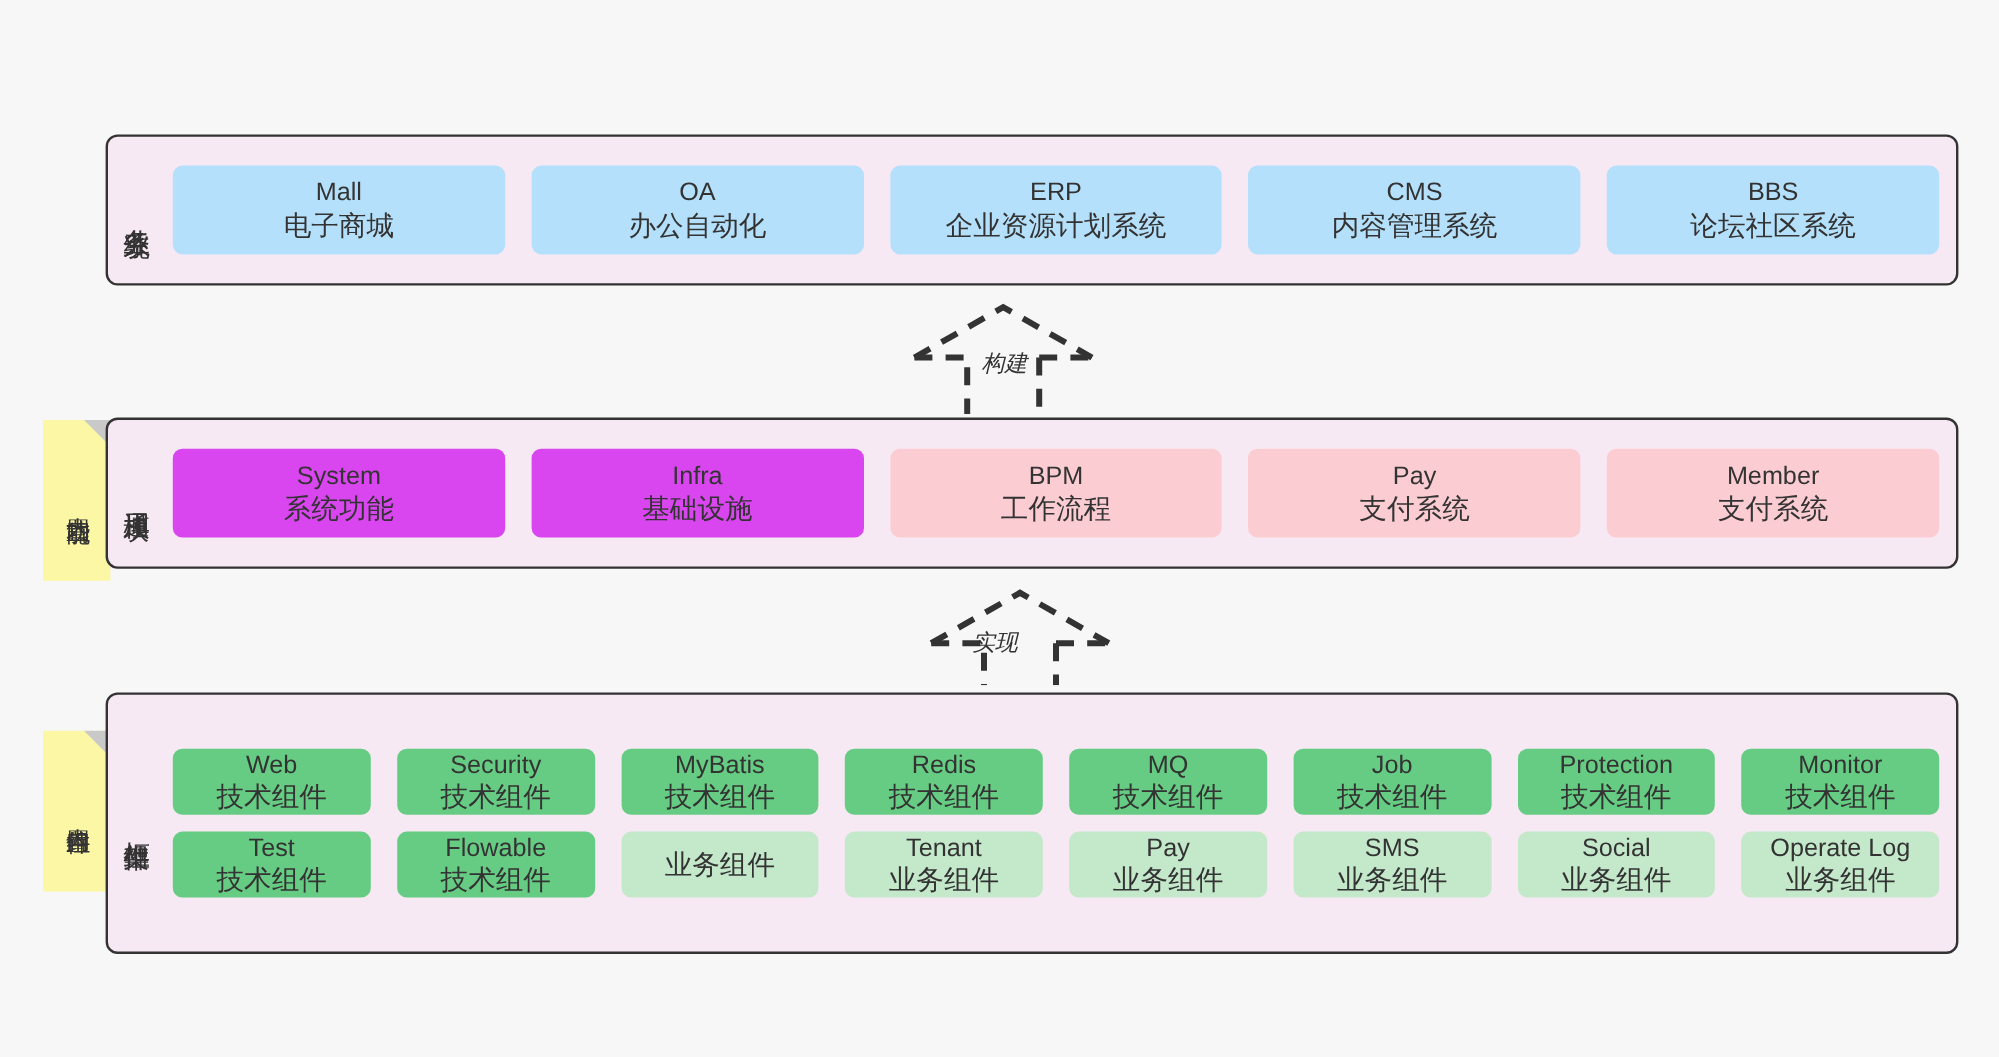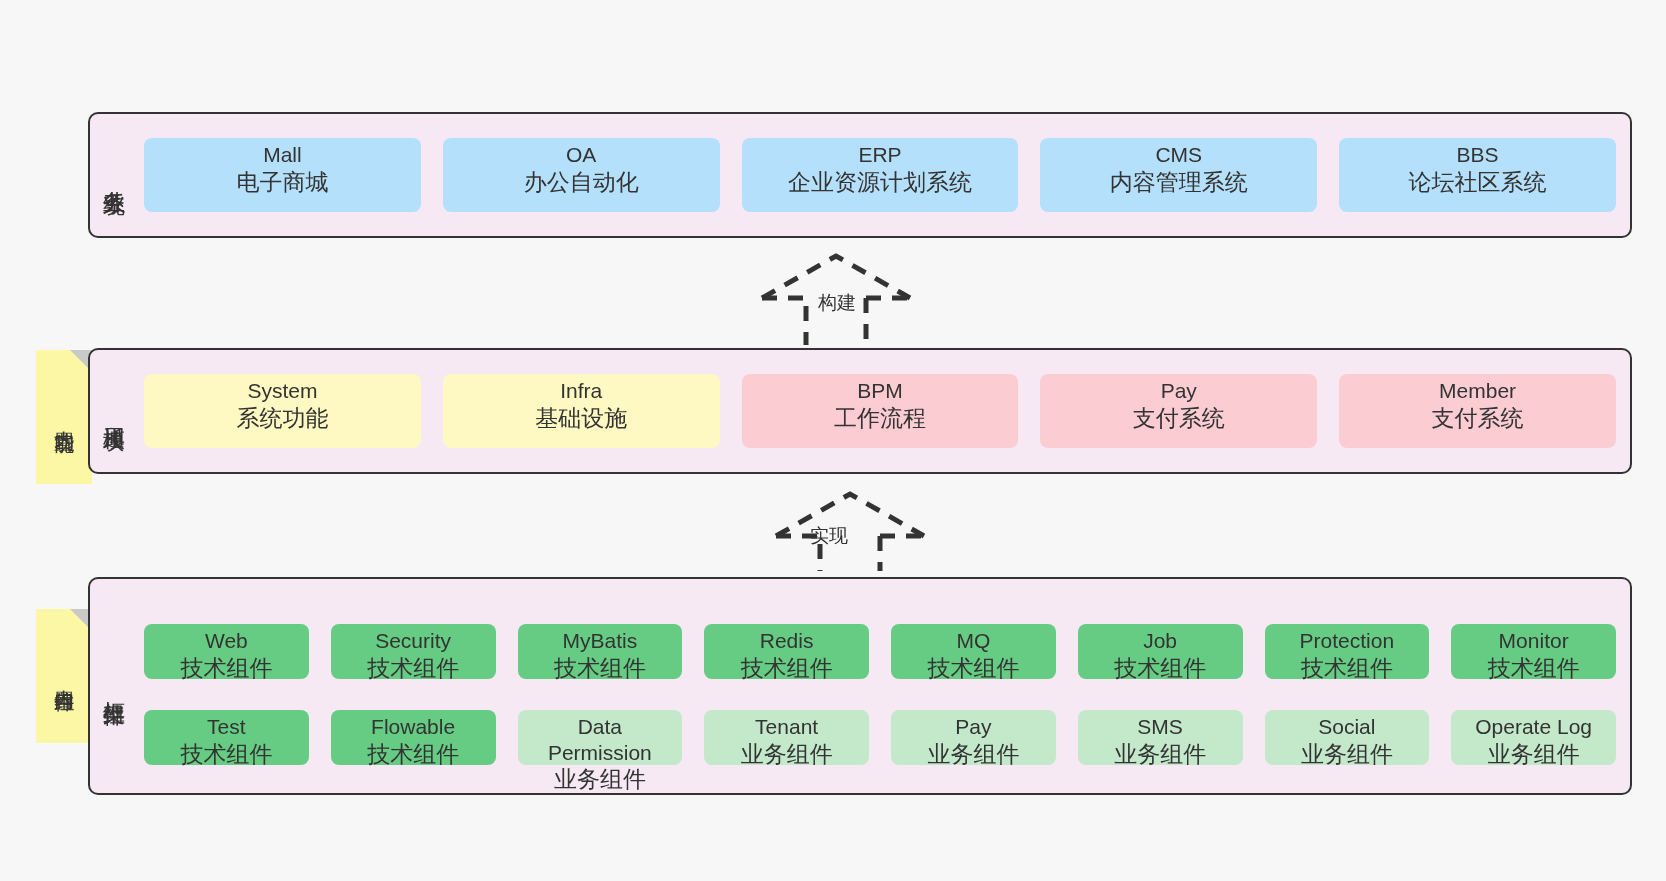--- a/index.html
+++ b/index.html
@@ -64,45 +64,46 @@
     display: flex;
     gap: 22px;
   }
 
   .card {
     flex: 1 1 0;
     border-radius: 8px;
     display: flex;
     flex-direction: column;
     align-items: center;
+    justify-content: center;
     text-align: center;
     font-size: 21px;
     line-height: 1.22;
     color: #333333;
     box-sizing: border-box;
-    padding: 4px 6px;
+    padding: 16px 6px;
     user-select: none;
   }
   .card .cn { font-size: 23px; }
 
   
   .c-blue       { background: #b5e0fb; }
-  .c-red        { background: #fef9c3; }
+  .c-red        { background: #d946ef; }
   .c-pink       { background: #fbcdd3; }
   .c-green      { background: #66cc83; }
   .c-greenlight { background: #c3e8ca; }
 
   
   #layer-business  { left: 88px;  top: 112px; width: 1544px; height: 126px; }
   #layer-common    { left: 88px;  top: 348px; width: 1544px; height: 126px; }
   #layer-framework { left: 88px;  top: 577px; width: 1544px; height: 218px; }
 
   #layer-business  .row { height: 74px; }
   #layer-common    .row { height: 74px; }
-  #layer-framework .row { height: 55px; margin-top: 17px; }
+  #layer-framework .row { height: 55px; }
 
   
   .note {
     position: absolute;
     width: 56px;
     background: #fbf7a4;
     color: #333333;
     font-size: 20px;
     line-height: 1.18;
     letter-spacing: 1px;
@@ -120,21 +121,21 @@
     position: absolute;
     top: 0; right: 0;
     width: 0; height: 0;
     border-top: 22px solid #c9c9c9;
     border-left: 22px solid transparent;
   }
   #note-common    { left: 36px; top: 350px; height: 134px; }
   #note-framework { left: 36px; top: 609px; height: 134px; }
 
   
-  .arrow-wrap { position: absolute; }
+  .arrow-wrap { position: absolute; font-style: italic; }
   .arrow-label {
     position: absolute;
     font-size: 19px;
     color: #333333;
     background: transparent;
     white-space: nowrap;
     user-select: none;
   }
   #arrow-build  { left: 756px; top: 250px; width: 160px; height: 95px; }
   #arrow-build .arrow-label  { left: 62px; top: 40px; }
@@ -266,21 +267,20 @@
       <div class="row">
         <div class="card c-green">
           <span class="en">Test</span>
           <span class="cn">技术组件</span>
         </div>
         <div class="card c-green">
           <span class="en">Flowable</span>
           <span class="cn">技术组件</span>
         </div>
         <div class="card c-greenlight">
-          <span class="en">Data Permission</span>
           <span class="cn">业务组件</span>
         </div>
         <div class="card c-greenlight">
           <span class="en">Tenant</span>
           <span class="cn">业务组件</span>
         </div>
         <div class="card c-greenlight">
           <span class="en">Pay</span>
           <span class="cn">业务组件</span>
         </div>

